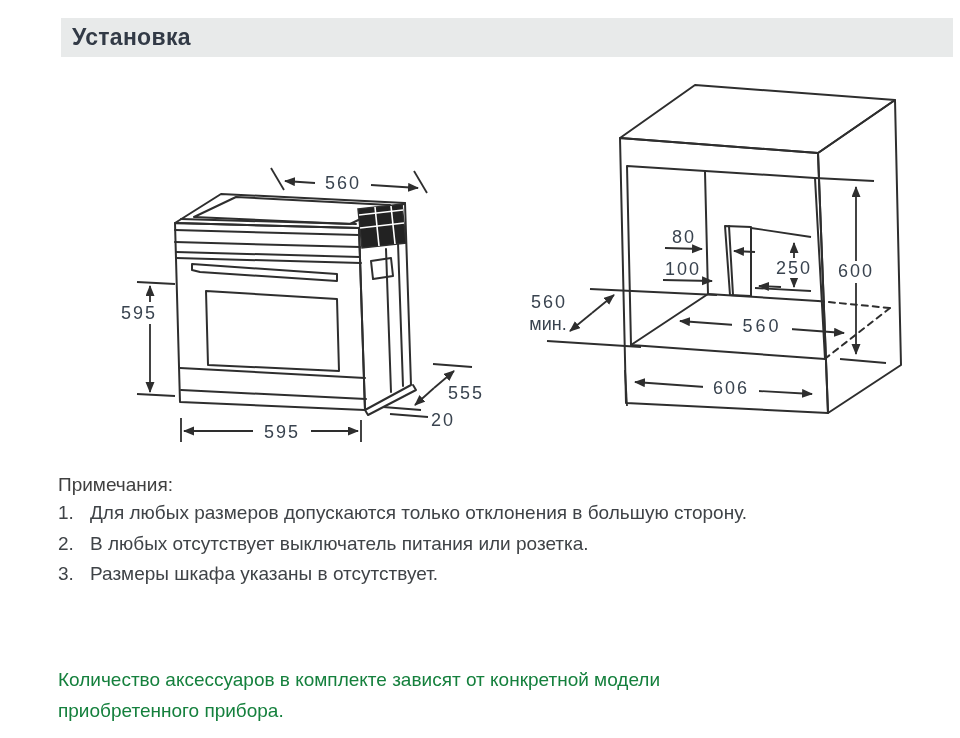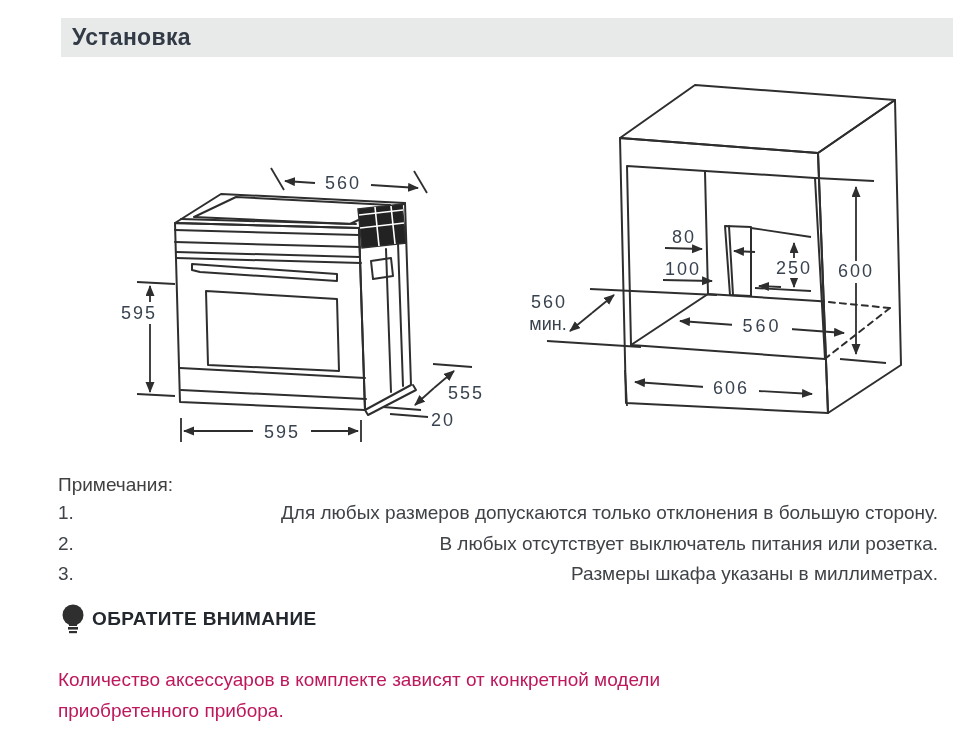--- a/index.html
+++ b/index.html
@@ -17,30 +17,30 @@
   }
   
   .svg-abs{position:absolute;}
   svg text{font-family:"Liberation Sans","DejaVu Sans",sans-serif;fill:#39434f;font-size:18px;}
   svg .dim{letter-spacing:2px;}
   svg .dimwide{letter-spacing:3px;}
   
   .notes-title{position:absolute;left:30px;top:474px;font-size:19px;color:#404040;}
   .note-item{position:absolute;left:30px;width:880px;font-size:19px;color:#3f4347;display:flex;}
   .note-item .num{width:32px;flex:0 0 32px;}
-  .note-item .txt{flex:1;text-align:right;}
+  .note-item .txt{flex:1;}
   .note-1{top:502px;}
   .note-2{top:533px;}
   .note-3{top:563px;}
   
   .attention{position:absolute;left:33px;top:603px;display:flex;align-items:center;}
   .bulb{width:24px;height:32px;margin-right:7px;position:relative;top:1px;}
   .attention .att-title{font-size:19px;font-weight:bold;color:#23282e;letter-spacing:.4px;}
   
-  .bottom-par{position:absolute;left:30px;top:664px;width:740px;font-size:19px;line-height:31px;color:#be185d;}
+  .bottom-par{position:absolute;left:30px;top:664px;width:740px;font-size:19px;line-height:31px;color:#15803d;}
 </style>
 </head>
 <body>
 
 <div class="page">
 
   <div class="header-bar">
     <span class="title">Установка</span>
   </div>
 
@@ -204,28 +204,19 @@
   <div class="note-item note-1">
     <span class="num">1.</span>
     <span class="txt">Для любых размеров допускаются только отклонения в большую сторону.</span>
   </div>
   <div class="note-item note-2">
     <span class="num">2.</span>
     <span class="txt">В любых отсутствует выключатель питания или розетка.</span>
   </div>
   <div class="note-item note-3">
     <span class="num">3.</span>
-    <span class="txt">Размеры шкафа указаны в миллиметрах.</span>
-  </div>
-
-  <div class="attention">
-    <svg class="bulb" viewBox="0 0 24 32">
-      <circle cx="12" cy="11" r="10.5" fill="#2f2f2f"></circle>
-      <path d="M12,18 L12,22" stroke="#2f2f2f" stroke-width="8"></path>
-      <rect x="7" y="23" width="10" height="2.6" fill="#2f2f2f"></rect>
-      <rect x="8" y="27" width="8" height="2.2" fill="#2f2f2f"></rect>
-    </svg>
-    <span class="att-title">ОБРАТИТЕ ВНИМАНИЕ</span>
-  </div>
+    <span class="txt">Размеры шкафа указаны в отсутствует.</span>
+  </div>
+
 
   <div class="bottom-par">Количество аксессуаров в комплекте зависят от конкретной модели приобретенного прибора.</div>
 
 </div>
 
 </body></html>

